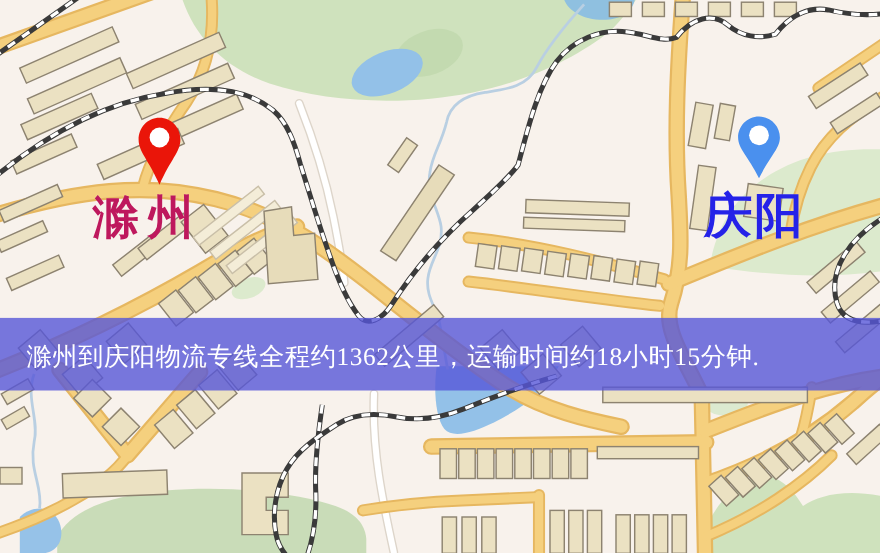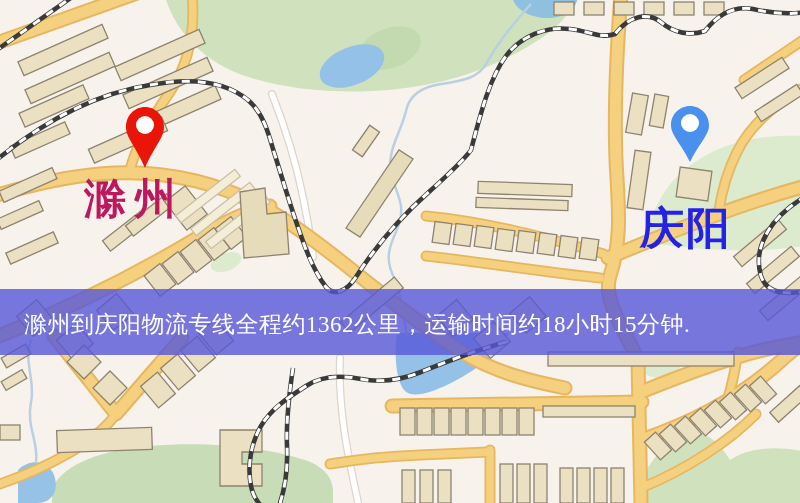--- a/index.html
+++ b/index.html
@@ -262,19 +262,19 @@
     <path d="M23,3 C12,3 4,12 4,23 C4,34 13,41 23,64 C33,41 42,34 42,23 C42,12 34,3 23,3 Z" fill="#ea1509"></path>
     <circle cx="23" cy="21" r="9" fill="#ffffff"></circle>
   </svg>
 
   <svg class="pin" id="dest-pin" width="48" height="62" viewBox="0 0 48 62">
     <path d="M24,3 C13,3 5,12 5,22 C5,32 14,39 24,59 C34,39 43,32 43,22 C43,12 35,3 24,3 Z" fill="#4a90ee"></path>
     <circle cx="24" cy="20" r="9" fill="#ffffff"></circle>
   </svg>
 
   <div class="city-label" id="origin-label" style="color: #be185d;">滁州</div>
-  <div class="city-label" id="dest-label" style="color: rgb(37, 34, 232); margin-top: 32px;">庆阳</div>
+  <div class="city-label" id="dest-label" style="color: rgb(37, 34, 232);">庆阳</div>
 
   <div id="banner" style="background-color: rgba(86, 86, 216, 0.8);">
     <span style="color: rgb(255, 255, 255);">滁州到庆阳物流专线全程约1362公里，运输时间约18小时15分钟.</span>
   </div>
 
 </div>
 
 </body></html>

